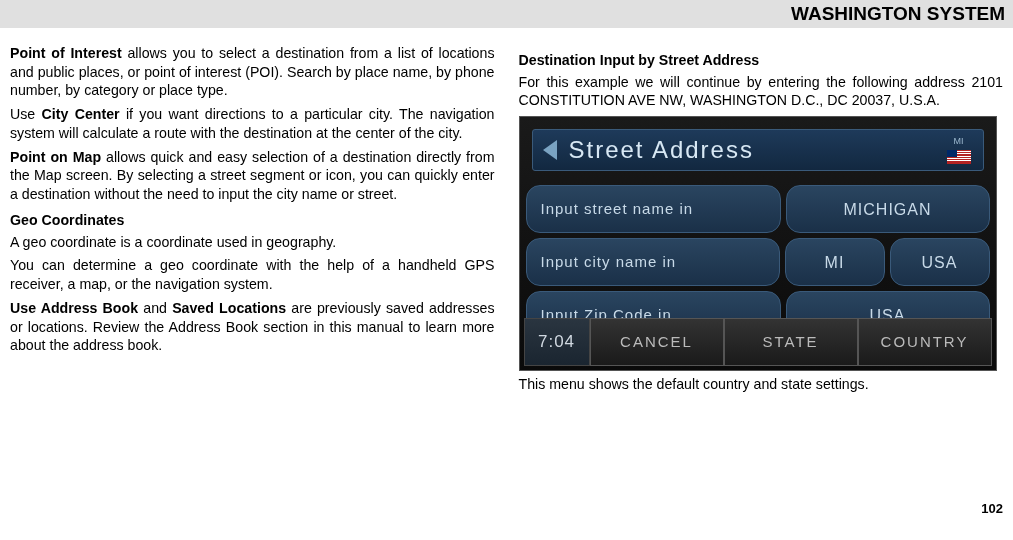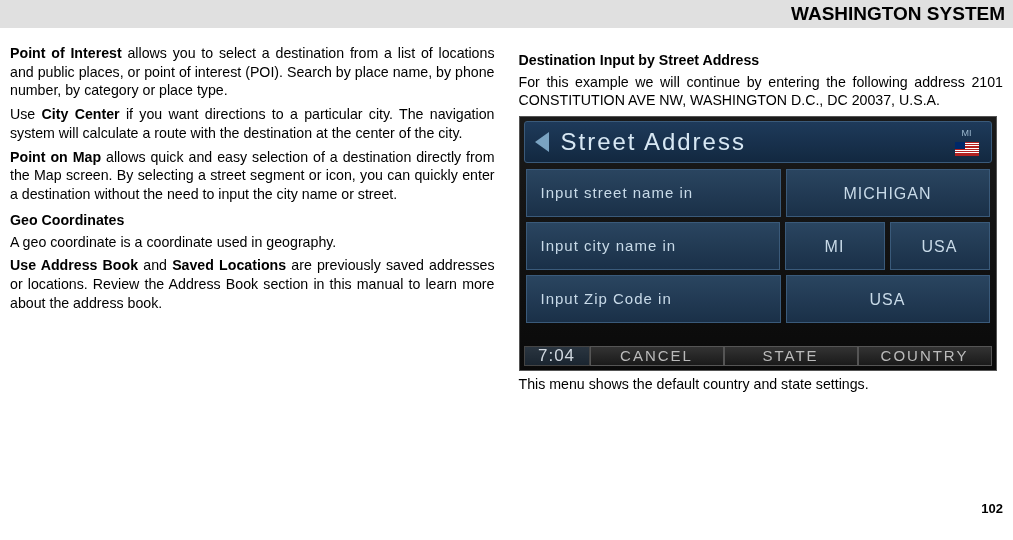--- a/index.html
+++ b/index.html
@@ -59,21 +59,21 @@
       margin-top: 6px;
       margin-bottom: 4px;
       position: relative;
       font-family: Arial, sans-serif;
     }
     .screen-header {
       height: 42px;
       background: linear-gradient(to bottom, #1e3a5a, #122840);
       border: 1px solid #3a5a7a;
       border-radius: 3px;
-      margin: 4px;
+      margin: 12px;
       display: flex;
       align-items: center;
       padding: 0 10px;
       position: relative;
     }
     .back-arrow {
       width: 0;
       height: 0;
       border-top: 10px solid transparent;
       border-bottom: 10px solid transparent;
@@ -120,21 +120,21 @@
       padding: 2px 6px;
     }
     .input-row {
       display: flex;
       gap: 5px;
       margin-bottom: 5px;
     }
     .input-btn {
       background: linear-gradient(to bottom, #2a4560, #1a3048);
       border: 1px solid #3a5a7a;
-      border-radius: 0;
+      border-radius: 14px;
       height: 48px;
       display: flex;
       align-items: center;
       justify-content: center;
       color: #c8dae8;
       font-size: 16px;
       letter-spacing: 1px;
     }
     .input-btn.left {
       flex: 1;
@@ -146,21 +146,21 @@
       width: 204px;
     }
     .input-btn.w2 {
       width: 100px;
     }
     .bottom-bar {
       position: absolute;
       bottom: 4px;
       left: 4px;
       right: 4px;
-      height: 20px;
+      height: 48px;
       display: flex;
     }
     .time-box {
       width: 66px;
       background: linear-gradient(to bottom, #2a3540, #1a2530);
       border: 1px solid #444;
       color: #d0d8e0;
       display: flex;
       align-items: center;
       justify-content: center;
@@ -199,20 +199,21 @@
       <span class="bold">Point of Interest</span><span> allows you to select a destination from a list of locations and public places, or point of interest (POI). Search by place name, by phone number, by category or place type.</span>
     </p>
     <p>
       <span>Use </span><span class="bold">City Center</span><span> if you want directions to a particular city. The navigation system will calculate a route with the destination at the center of the city.</span>
     </p>
     <p>
       <span class="bold">Point on Map</span><span> allows quick and easy selection of a destination directly from the Map screen. By selecting a street segment or icon, you can quickly enter a destination without the need to input the city name or street.</span>
     </p>
     <div class="section-heading">Geo Coordinates</div>
     <p>A geo coordinate is a coordinate used in geography.</p>
+    <p>You can determine a geo coordinate with the help of a handheld GPS receiver, a map, or the navigation system.</p>
     <p>
       <span class="bold">Use Address Book</span><span> and </span><span class="bold">Saved Locations</span><span> are previously saved addresses or locations. Review the Address Book section in this manual to learn more about the address book.</span>
     </p>
   </div>
 
   <div class="column">
     <div class="section-heading">Destination Input by Street Address</div>
     <p>For this example we will continue by entering the following address 2101 CONSTITUTION AVE NW, WASHINGTON D.C., DC 20037, U.S.A.</p>
 
     <div class="screenshot">

